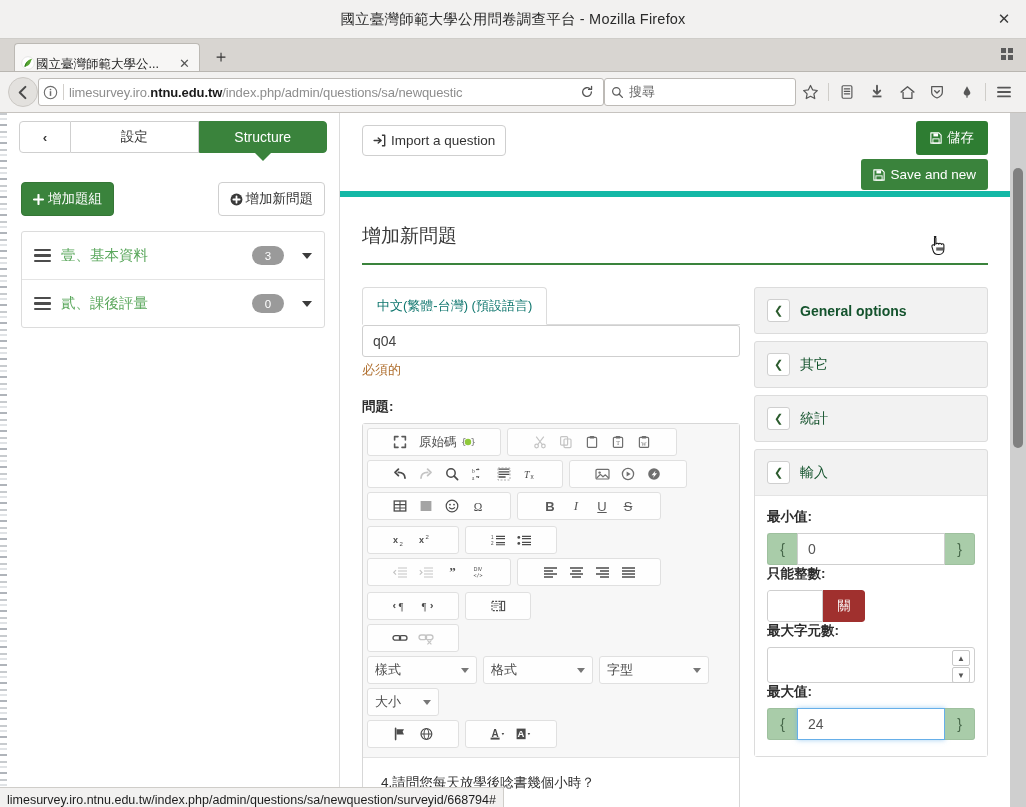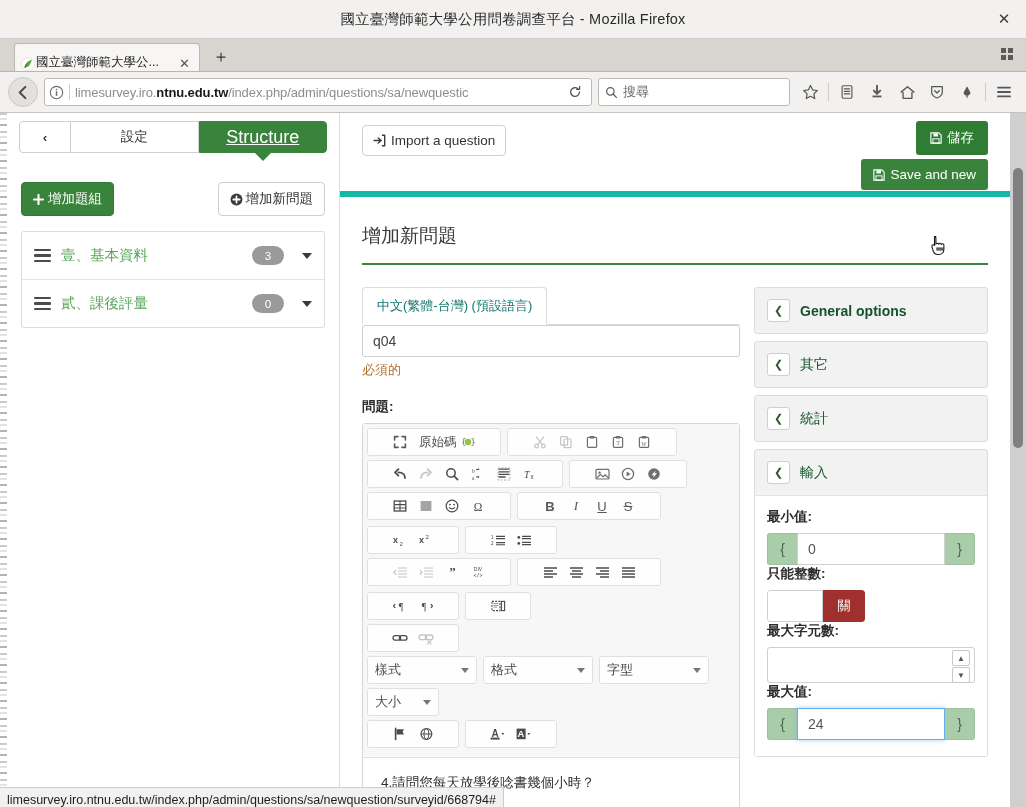--- a/index.html
+++ b/index.html
@@ -24,21 +24,21 @@
     font-size:15px;color:#3a3a3a;cursor:pointer;
   }
 
   .tabstrip{
     height:32px;background:#d8d5d1;display:flex;align-items:flex-end;position:relative;
     border-bottom:1px solid #b9b6b1;
   }
   .tab{
     margin-left:14px;height:28px;min-width:186px;max-width:186px;
     background:#f7f6f5;border:1px solid #bcb9b4;border-bottom:none;
-    border-radius:4px 4px 0 0;display:flex;align-items:flex-end;padding:0 6px;gap:1px;
+    border-radius:4px 4px 0 0;display:flex;align-items:flex-start;padding:12px 6px;gap:1px;
     box-sizing:border-box;
   }
   .tab .favicon{
     width:14px;height:14px;flex:0 0 14px;border-radius:50%;
     display:flex;align-items:center;justify-content:center;
   }
   .tab .favicon svg{display:block}
   .tab .tlabel{
     flex:1;font-size:12.5px;color:#1f1f1f;white-space:nowrap;overflow:hidden;
     text-overflow:clip;
@@ -50,21 +50,21 @@
   }
   .tabstrip-right{
     position:absolute;right:8px;top:4px;width:22px;height:22px;
     display:flex;align-items:center;justify-content:center;cursor:pointer;
   }
   .grid-icon{display:grid;grid-template-columns:5px 5px;grid-template-rows:5px 5px;gap:2px;}
   .grid-icon i{background:#5b5b5b;display:block;width:5px;height:5px;}
 
   .navbar{
     height:40px;background:#f2f1f0;border-bottom:1px solid #c6c3bf;
-    display:flex;align-items:center;padding:0 8px;gap:6px;
+    display:flex;align-items:center;padding:0 8px;
   }
   .navbtn{
     width:28px;height:28px;border-radius:50%;display:flex;align-items:center;
     justify-content:center;color:#4b4b4b;cursor:pointer;flex:0 0 auto;
   }
   .navbtn.back{background:#e3e1de;border:1px solid #cbc8c4;color:#555;}
   .urlbar{
     flex:1;height:26px;background:#fff;border:1px solid #bdbab6;border-radius:3px;
     display:flex;align-items:center;padding:0 4px;gap:5px;min-width:0;
   }
@@ -116,21 +116,21 @@
     display:flex;margin:8px 12px 0 12px;height:32px;border-radius:4px;overflow:visible;
   }
   .seg .sbtn{
     border:1px solid #cfcfcf;background:#fff;display:flex;align-items:center;
     justify-content:center;font-size:13.5px;color:#333;cursor:pointer;box-sizing:border-box;
   }
   .seg .sbtn.arrow{width:52px;border-radius:4px 0 0 4px;font-weight:700;color:#3b3b3b;}
   .seg .sbtn.mid{flex:1;border-left:none;}
   .seg .sbtn.active{
     background:#3a833c;border-color:#3a833c;color:#fff;flex:1;
-    border-radius:0 4px 4px 0;position:relative;font-size:18px;text-decoration:underline;
+    border-radius:0 4px 4px 0;position:relative;font-size:14px;
   }
   .seg .sbtn.active:after{
     content:"";position:absolute;left:50%;bottom:-9px;transform:translateX(-50%);
     border-left:10px solid transparent;border-right:10px solid transparent;
     border-top:10px solid #3a833c;
   }
   .sb-actions{display:flex;justify-content:space-between;margin:29px 14px 0 14px;}
   .btn-green{
     background:#3a833c;color:#fff;border:1px solid #357636;border-radius:4px;
     padding:7px 11px;font-size:13.5px;display:flex;align-items:center;gap:4px;cursor:pointer;

